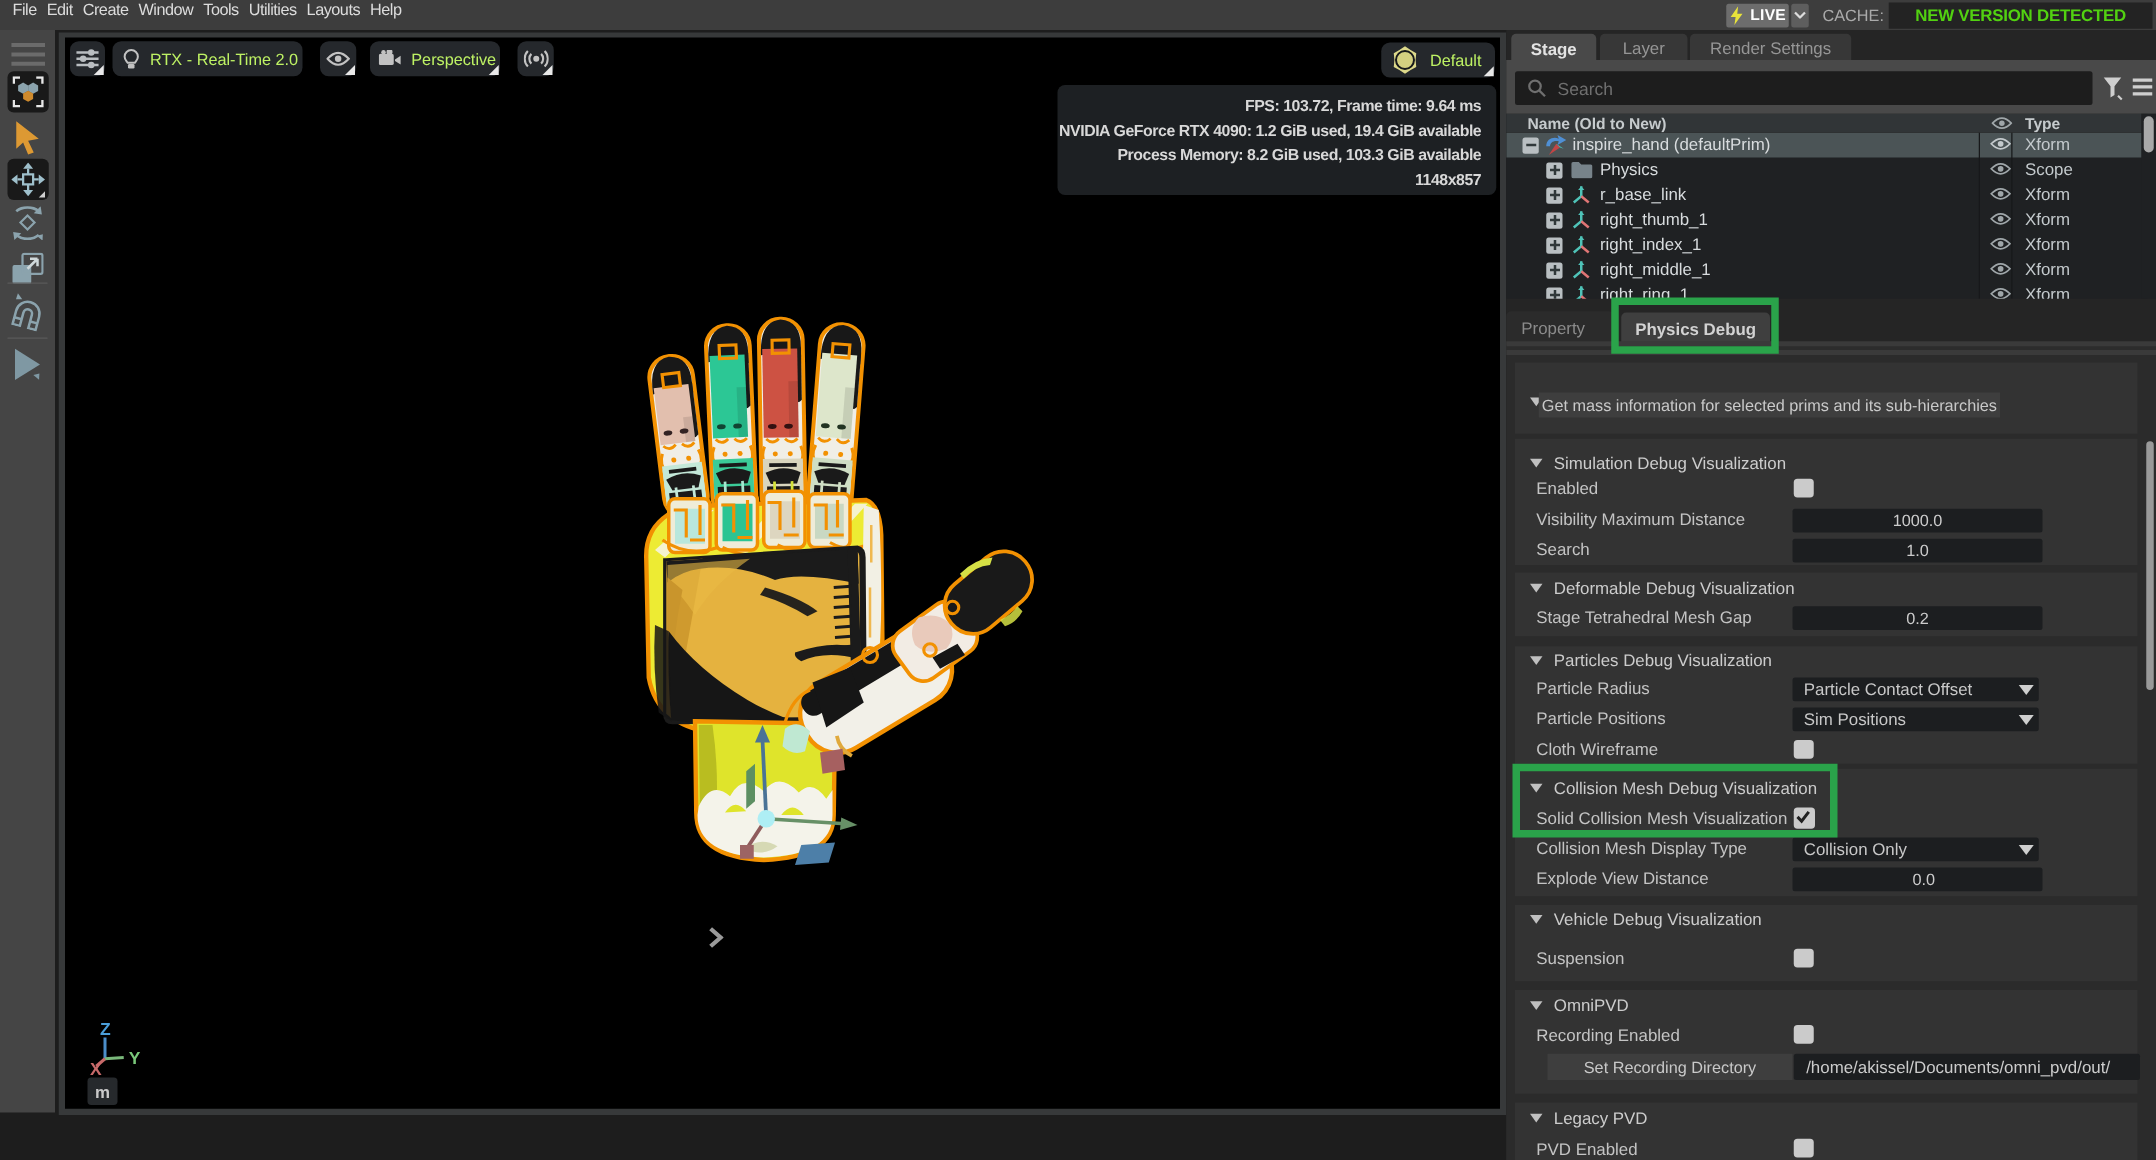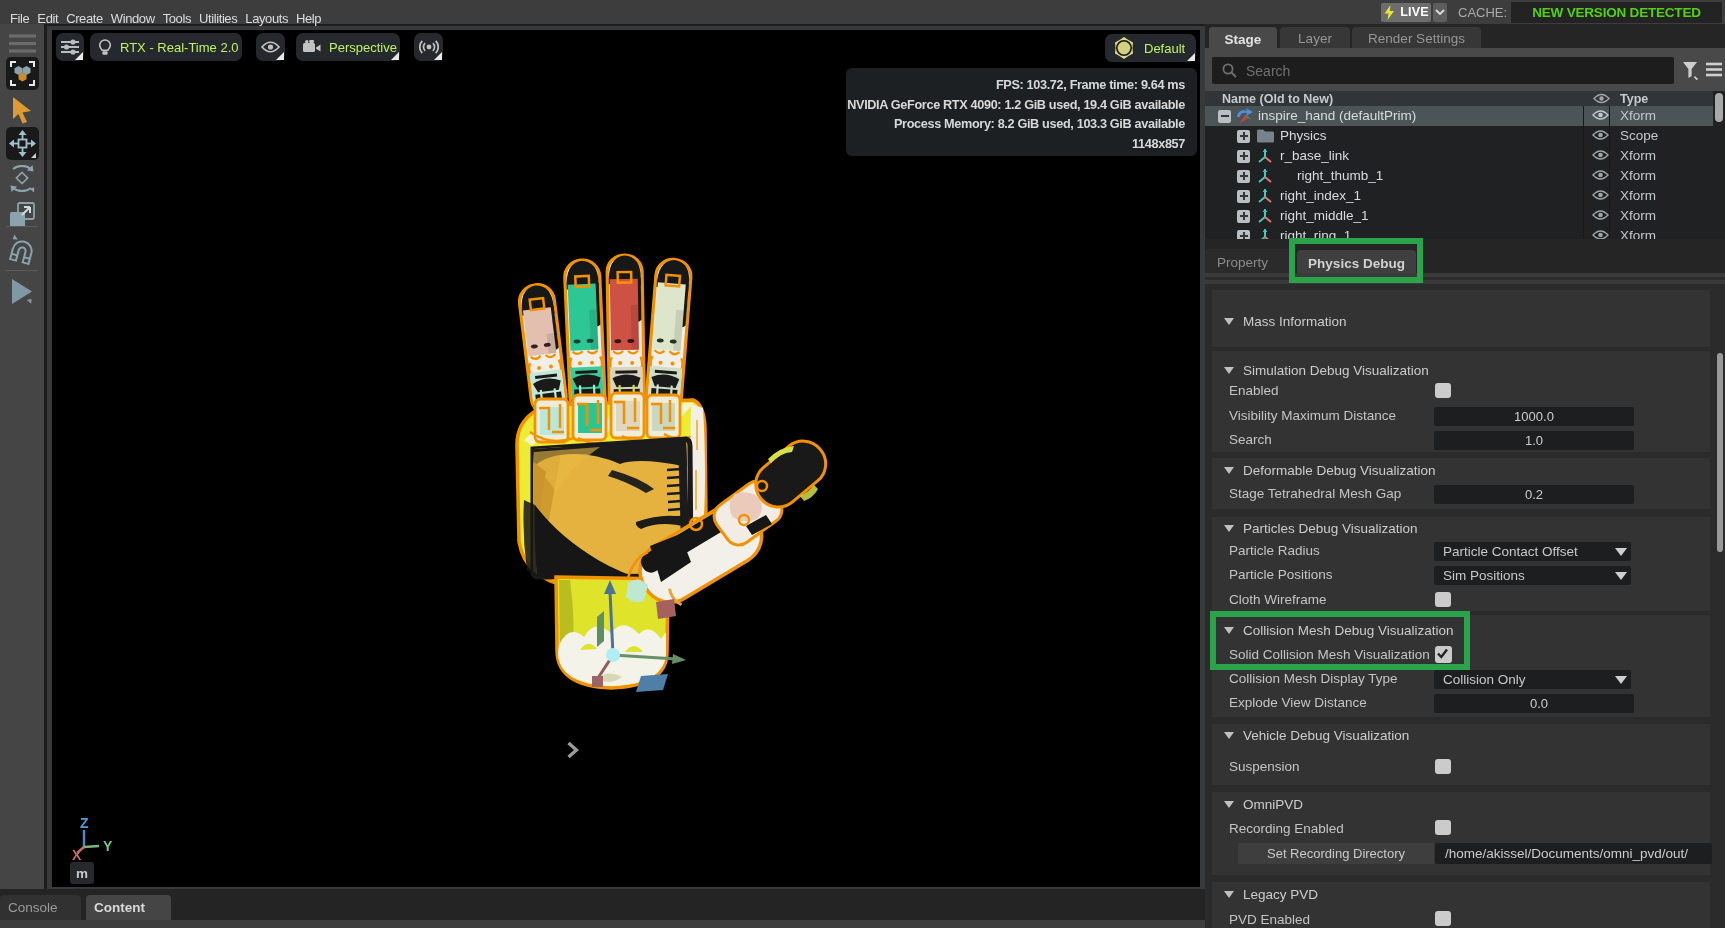--- a/index.html
+++ b/index.html
@@ -2,21 +2,21 @@
 <html><head>
 <meta charset="utf-8">
 <style>
 * { margin:0; padding:0; box-sizing:border-box; }
 html,body { width:1725px; height:928px; background:#1d1d1d; font-family:"Liberation Sans",sans-serif; overflow:hidden; }
 #root { position:relative; width:1725px; height:928px; }
 .abs { position:absolute; }
 
 
 #menubar { left:0; top:0; width:1725px; height:24px; background:#3d3d3d; color:#dcdcdc; font-size:13px; }
-#menubar .items { position:absolute; left:10px; top:0; height:36px; display:flex; align-items:center; gap:8px; letter-spacing:-0.4px; }
+#menubar .items { position:absolute; left:10px; top:0; height:36px; display:flex; gap:8px; letter-spacing:-0.4px; }
 #livewrap { position:absolute; right:0; top:0; height:24px; display:flex; align-items:center; }
 .livebtn { background:#6d6d6d; border-radius:2px; height:19px; width:50px; display:flex; align-items:center; justify-content:center; color:#fff; font-size:12.5px; font-weight:bold; letter-spacing:0.2px;}
 .livedrop { background:#5e5e5e; border-radius:2px; height:19px; width:14px; margin-left:2px; display:flex; align-items:center; justify-content:center; }
 .cachelbl { color:#aaa; font-size:13px; margin:0 0 0 11px; width:53px; }
 .cachebox { background:#232323; height:21px; width:211px; display:flex; align-items:center; justify-content:center; color:#52d111; font-weight:bold; font-size:13.5px; margin-right:3px; letter-spacing:-0.2px;}
 
 
 #ltoolbar { left:0; top:24px; width:44px; height:866px; background:#454545; }
 .tbicon { position:absolute; left:0; width:44px; display:flex; justify-content:center; }
 
@@ -513,21 +513,21 @@
         <div class="trow" style="top:60px;">
           <div class="plusbox">
               <div class="h"></div>
               <div class="v"></div>
             </div>
           <svg class="axicon" width="16" height="16" viewBox="0 0 16 16">
               <path d="M8 1 V9 L2 14" stroke="#4fc3b8" stroke-width="2" fill="none"></path>
               <path d="M8 9 L14 14" stroke="#e07575" stroke-width="2" fill="none"></path>
               <path d="M8 1 l2.5 3 h-5 z" fill="#4fc3b8"></path>
             </svg>
-          <span style="position:absolute;left:75px;top:2px;margin-left:17px;">right_thumb_1</span>
+          <span style="position:absolute;left:75px;top:2px;">right_thumb_1</span>
           <svg class="eyecol" width="17" height="12" viewBox="0 0 17 12">
               <path d="M1 6 Q8.5 -2 16 6 Q8.5 14 1 6 Z" fill="none" stroke="#9fa6a9" stroke-width="1.4"></path>
               <circle cx="8.5" cy="6" r="2.3" fill="#9fa6a9"></circle>
             </svg>
           <span class="typecol" style="top:2px;">Xform</span>
         </div>
         <div class="trow" style="top:80px;">
           <div class="plusbox">
               <div class="h"></div>
               <div class="v"></div>
@@ -588,20 +588,21 @@
       <div class="tab" style="left:0px;top:1px;width:86px;height:27px;background:#2b2b2b;color:#8b8b8b;justify-content:flex-start;padding-left:12px;">Property</div>
       <div class="tab" style="left:92px;top:2px;width:119px;height:26px;background:#3f3f3f;color:#d2d2d2;font-weight:bold;">Physics Debug</div>
     </div>
     <div id="propstrip1" class="abs">
         <div style="position:absolute;left:0;top:4px;width:520px;height:3px;background:#2c2c2c;"></div>
       </div>
     <div id="propbody" class="abs">
       <div id="frames">
         <div class="frame" style="top:6px;height:57px;">
           <div class="fhdr" style="top:24px;"><span class="tri"></span>Mass Information</div>
+          <div class="fbtn" style="left:19px;top:24px;width:369px;height:20px;font-size:13px;">Get mass information for selected prims and its sub-hierarchies</div>
         </div>
         <div class="frame" style="top:67px;height:101px;">
           <div class="fhdr" style="top:12px;"><span class="tri"></span>Simulation Debug Visualization</div>
           <div class="flabel" style="top:32px;">Enabled</div>
             <div class="fcheck" style="top:32px;"></div>
           <div class="flabel" style="top:57px;">Visibility Maximum Distance</div>
             <div class="finput" style="top:56px;">1000.0</div>
           <div class="flabel" style="top:81px;">Search</div>
             <div class="finput" style="top:80px;">1.0</div>
         </div>
@@ -649,19 +650,14 @@
         </div>
       </div>
     </div>
 
     <div class="abs" style="left:512px;top:329px;width:6px;height:199px;background:#999;border-radius:3px;"></div>
 
     <div class="greenbox abs" style="left:84px;top:214px;width:134px;height:45px;"></div>
     <div class="greenbox abs" style="left:5px;top:587px;width:260px;height:59px;"></div>
   </div>
 
-  <div id="btabs" class="abs">
-    <div class="tab" style="left:0px;top:6px;width:81px;height:25px;background:#313131;color:#9b9b9b;justify-content:flex-start;padding-left:8px;">Console</div>
-    <div class="tab" style="left:86px;top:6px;width:85px;height:25px;background:#454545;color:#dadada;font-weight:bold;justify-content:flex-start;padding-left:8px;">Content</div>
-    <div id="bstrip"></div>
-  </div>
 
 </div>
 
 </body></html>

